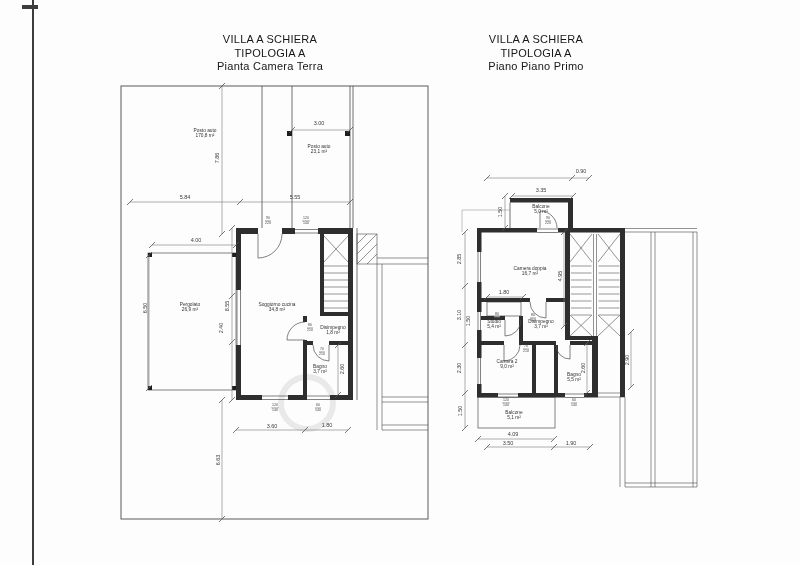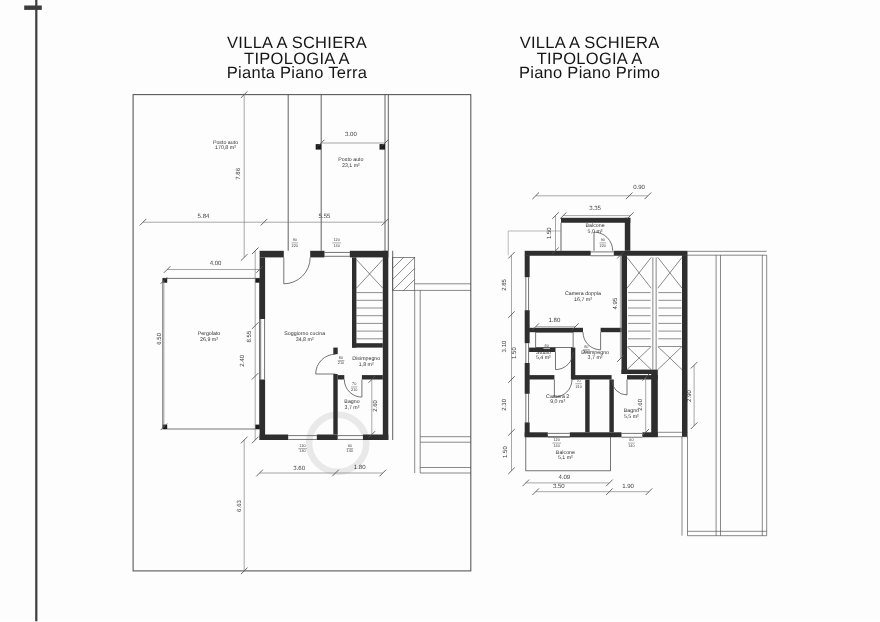--- a/index.html
+++ b/index.html
@@ -1,19 +1,19 @@
 <!DOCTYPE html>
 <html><head>
 <meta charset="utf-8">
 <style>
   html,body{margin:0;padding:0;}
   #page{position:relative;width:800px;height:565px;background:#fdfdfd;overflow:hidden;
         font-family:"Liberation Sans", sans-serif;color:#222;}
   .plan-title{position:absolute;transform:translateX(-50%);text-align:center;
-              font-size:15px;line-height:13.5px;letter-spacing:.25px;color:#161616;white-space:nowrap;}
+              font-size:11px;line-height:13.5px;letter-spacing:.25px;color:#161616;white-space:nowrap;}
   .room{position:absolute;transform:translate(-50%,-50%);text-align:center;
         font-size:4.8px;line-height:5.4px;color:#333;white-space:nowrap;}
   .dim{position:absolute;transform:translate(-50%,-50%);font-size:5.5px;color:#3c3c3c;white-space:nowrap;}
   .dim.v{transform:translate(-50%,-50%) rotate(-90deg);}
   .tag{position:absolute;transform:translate(-50%,-50%);display:flex;flex-direction:column;
        align-items:center;font-size:3.5px;line-height:4.2px;color:#444;}
   .tag span:first-child{border-bottom:1px solid #b5b5b5;padding:0 1px;}
   #watermark{position:absolute;left:278px;top:374px;display:flex;align-items:center;z-index:0;}
   #wm-ring{width:46px;height:46px;border:6px solid #e9e9e9;border-radius:50%;}
   #wm-text{font-size:74px;font-weight:bold;color:#e8e8e8;line-height:58px;margin-left:8px;letter-spacing:1px;}
@@ -279,21 +279,21 @@
         <line x1="598.5" y1="308" x2="619.5" y2="308" stroke-width="0.6"></line>
         <line x1="598.5" y1="315" x2="619.5" y2="315" stroke-width="0.6"></line>
       </g>
   </svg>
 
   <div id="labels">
 
     <div class="plan-title" style="left:270px;top:33px;">
       <div>VILLA A SCHIERA</div>
       <div>TIPOLOGIA A</div>
-      <div>Pianta Piano Terra</div>
+      <div>Pianta Camera Terra</div>
     </div>
     <div class="plan-title" style="left:536px;top:33px;">
       <div>VILLA A SCHIERA</div>
       <div>TIPOLOGIA A</div>
       <div>Piano Piano Primo</div>
     </div>
 
     <div class="room" style="left:205px;top:133px;">
       <div>Posto auto</div>
       <div>170,8 m²</div>

